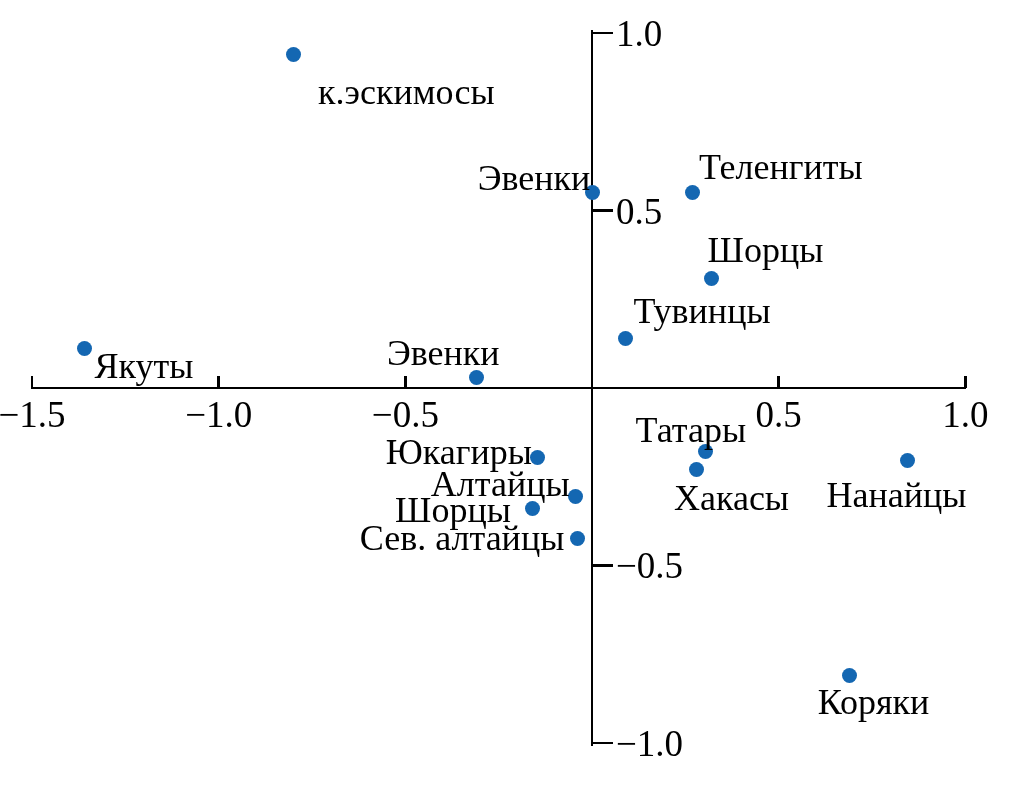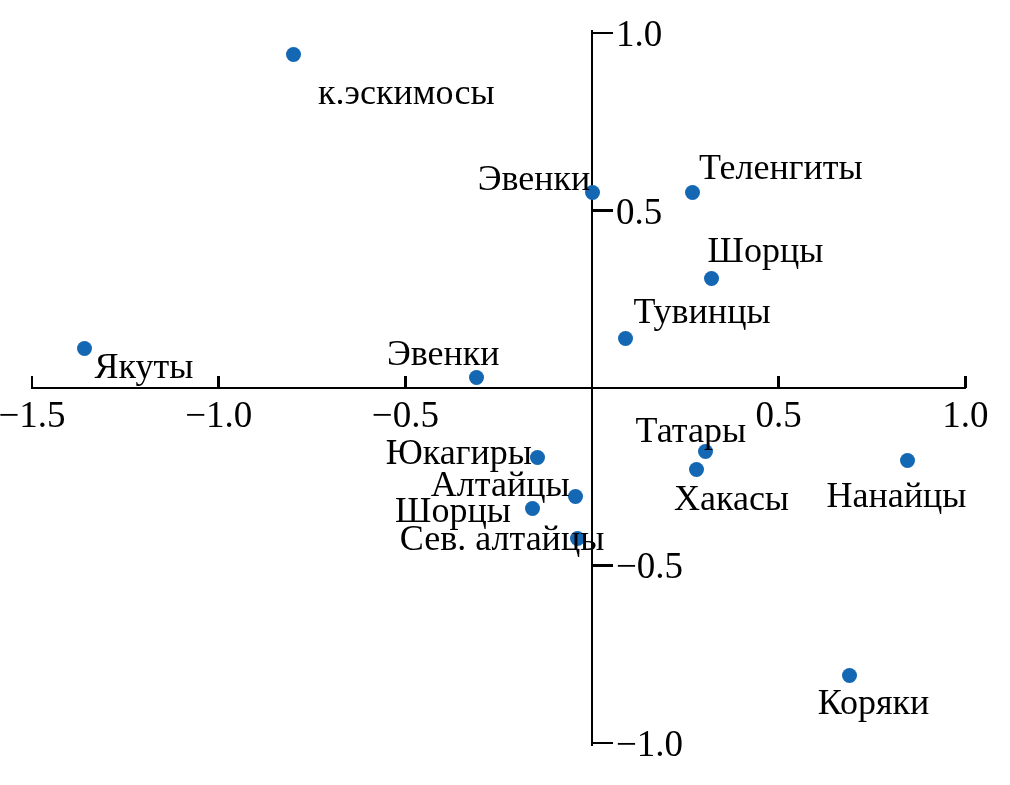--- a/index.html
+++ b/index.html
@@ -98,19 +98,19 @@
       <div class="pt-label" style="left: 458.871px; top: 452.186px;">Юкагиры</div>
       <div class="dot" style="left: 698.356px; top: 444.364px; background: rgb(20, 103, 178);"></div>
       <div class="pt-label" style="left: 690.856px; top: 429.864px;">Татары</div>
       <div class="dot" style="left: 689.024px; top: 462.104px; background: rgb(20, 103, 178);"></div>
       <div class="pt-label" style="left: 731.524px; top: 497.604px;">Хакасы</div>
       <div class="dot" style="left: 567.702px; top: 488.714px; background: rgb(20, 103, 178);"></div>
       <div class="pt-label" style="left: 500.202px; top: 484.214px;">Алтайцы</div>
       <div class="dot" style="left: 524.772px; top: 501.132px; background: rgb(20, 103, 178);"></div>
       <div class="pt-label" style="left: 453px; top: 509.632px;">Шорцы</div>
       <div class="dot" style="left: 569.568px; top: 531.29px; background: rgb(20, 103, 178);"></div>
-      <div class="pt-label" style="left: 462.068px; top: 537.79px; margin-left: 40px;">Сев. алтайцы</div>
+      <div class="pt-label" style="left: 462.068px; top: 537.79px;">Сев. алтайцы</div>
       <div class="dot" style="left: 899.938px; top: 453.234px; background: rgb(20, 103, 178);"></div>
       <div class="pt-label" style="left: 896.438px; top: 494.734px; text-align: right;">Нанайцы</div>
       <div class="dot" style="left: 842.077px; top: 667.888px; background: rgb(20, 103, 178);"></div>
       <div class="pt-label" style="left: 873.577px; top: 702.388px;">Коряки</div>
     </div>
 </div>
 
 </body></html>

